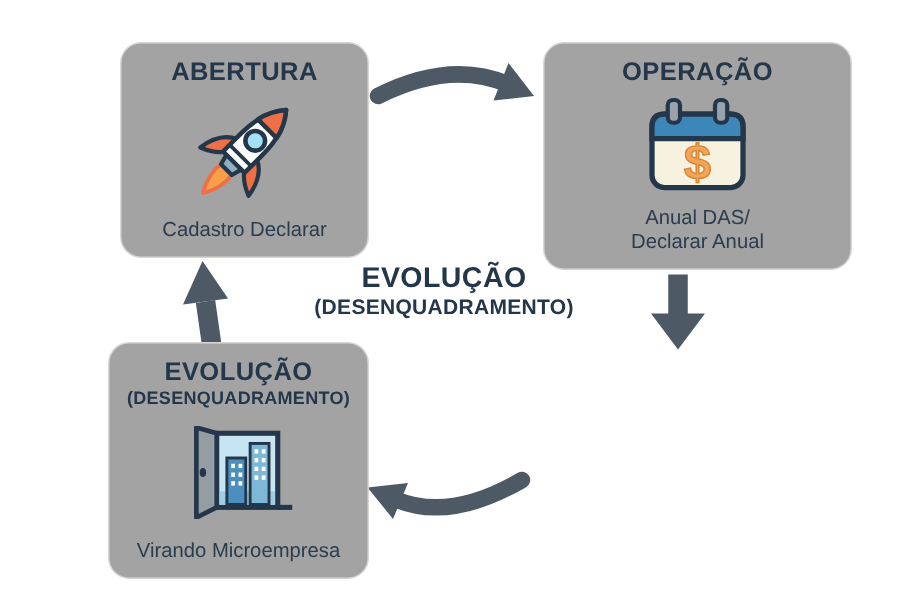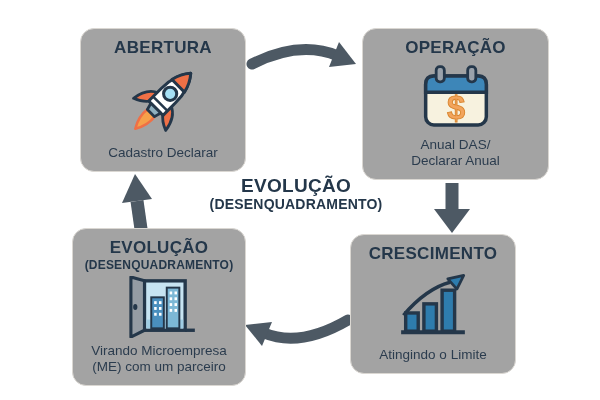--- a/index.html
+++ b/index.html
@@ -21,21 +21,21 @@
     font-weight:bold;font-size:12px;color:#24374a;letter-spacing:.2px;
     line-height:1.1;text-align:center;margin-top:1px;
   }
   .node-caption{
     font-size:13.5px;color:#2b3c4e;line-height:1.2;text-align:center;
     margin-top:auto;
   }
   .node-caption span{display:block;}
   .icon-wrap{display:flex;align-items:center;justify-content:center;flex:1;}
   #node-abertura   {left:80px; top:28px; width:166px;height:144px;}
-  #node-operacao   {left:362px;top:28px; width:187px;height:152px;}
+  #node-operacao   {left:362px;top:28px; width:206px;height:152px;}
   #node-crescimento{left:350px;top:234px;width:166px;height:140px;}
   #node-evolucao   {left:72px; top:228px;width:174px;height:158px;}
   #center-label{
     position:absolute;left:146px;top:175px;width:300px;text-align:center;z-index:2;
   }
   #center-label .cl-title{font-weight:bold;font-size:19px;color:#24374a;letter-spacing:.3px;line-height:1.15;}
   #center-label .cl-subtitle{font-weight:bold;font-size:14px;color:#24374a;letter-spacing:.2px;line-height:1.1;}
   #arrow-layer{position:absolute;left:0;top:0;z-index:1;}
 </style>
 </head>
@@ -93,36 +93,20 @@
         <rect x="42" y="4" width="7" height="13" rx="3" fill="#9aa2ab" stroke="#24374a" stroke-width="2.4"></rect>
         <text x="32" y="49" text-anchor="middle" font-family="Liberation Sans, sans-serif" font-size="28" font-weight="bold" fill="#f2a45c" stroke="#d9862f" stroke-width="0.8">$</text>
       </svg>
     </div>
     <div class="node-caption">
       <span>Anual DAS/</span>
       <span>Declarar Anual</span>
     </div>
   </div>
 
-  <div class="node" id="node-crescimento">
-    <div class="node-title">CRESCIMENTO</div>
-    <div class="icon-wrap">
-      <svg width="80" height="66" viewBox="0 0 64 58">
-        <rect x="8" y="36" width="11" height="16" fill="#2e7cad" stroke="#24374a" stroke-width="3"></rect>
-        <rect x="24" y="28" width="11" height="24" fill="#2e7cad" stroke="#24374a" stroke-width="3"></rect>
-        <rect x="40" y="16" width="11" height="36" fill="#2e7cad" stroke="#24374a" stroke-width="3"></rect>
-        <line x1="4" y1="53" x2="60" y2="53" stroke="#24374a" stroke-width="3.5"></line>
-        <path d="M6,38 C18,24 32,13 47,9" fill="none" stroke="#24374a" stroke-width="3"></path>
-        <polygon points="59,3 45,6 53,15" fill="#2e7cad" stroke="#24374a" stroke-width="2.4" stroke-linejoin="round"></polygon>
-      </svg>
-    </div>
-    <div class="node-caption">
-      <span>Atingindo o Limite</span>
-    </div>
-  </div>
 
   <div class="node" id="node-evolucao">
     <div class="node-title">EVOLUÇÃO</div>
     <div class="node-subtitle">(DESENQUADRAMENTO)</div>
     <div class="icon-wrap">
       <svg width="86" height="62" viewBox="0 0 78 64">
         <rect x="24" y="5" width="42" height="51" fill="#c7e4f2" stroke="#24374a" stroke-width="3.5"></rect>
         <rect x="26" y="45" width="38" height="9" fill="#9fcde4"></rect>
         <rect x="31" y="22" width="13" height="32" fill="#4a8fbe" stroke="#24374a" stroke-width="2"></rect>
         <rect x="47" y="12" width="13" height="42" fill="#7db8d6" stroke="#24374a" stroke-width="2"></rect>
@@ -142,21 +126,20 @@
           <rect x="50" y="34" width="2.6" height="3"></rect>
             <rect x="55" y="34" width="2.6" height="3"></rect>
         </g>
         <line x1="66" y1="56" x2="76" y2="56" stroke="#24374a" stroke-width="3.5"></line>
         <polygon points="24,5 10,1 10,63 24,56" fill="#949ca4" stroke="#24374a" stroke-width="3.2" stroke-linejoin="round"></polygon>
         <ellipse cx="14.5" cy="32" rx="2.2" ry="3.1" fill="#24374a"></ellipse>
       </svg>
     </div>
     <div class="node-caption">
       <span>Virando Microempresa</span>
-      <span>(ME) com um parceiro</span>
     </div>
   </div>
 
   <div id="center-label">
     <div class="cl-title">EVOLUÇÃO</div>
     <div class="cl-subtitle">(DESENQUADRAMENTO)</div>
   </div>
 
 </div>
 

